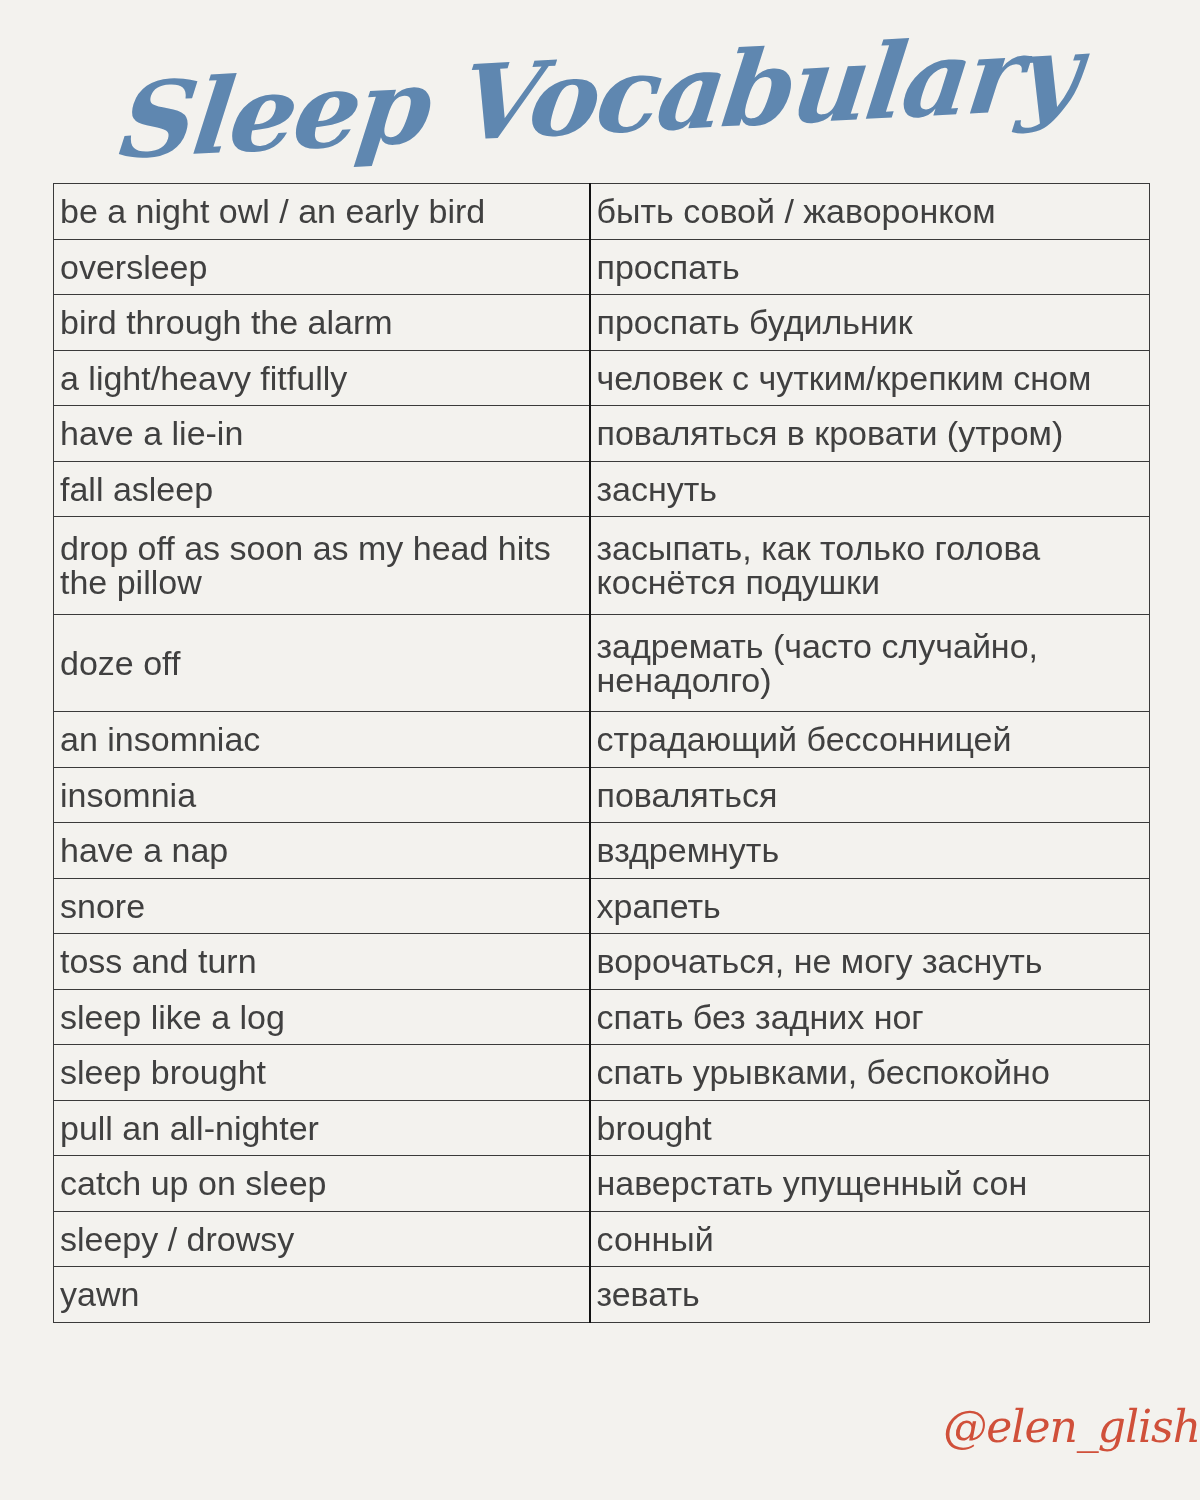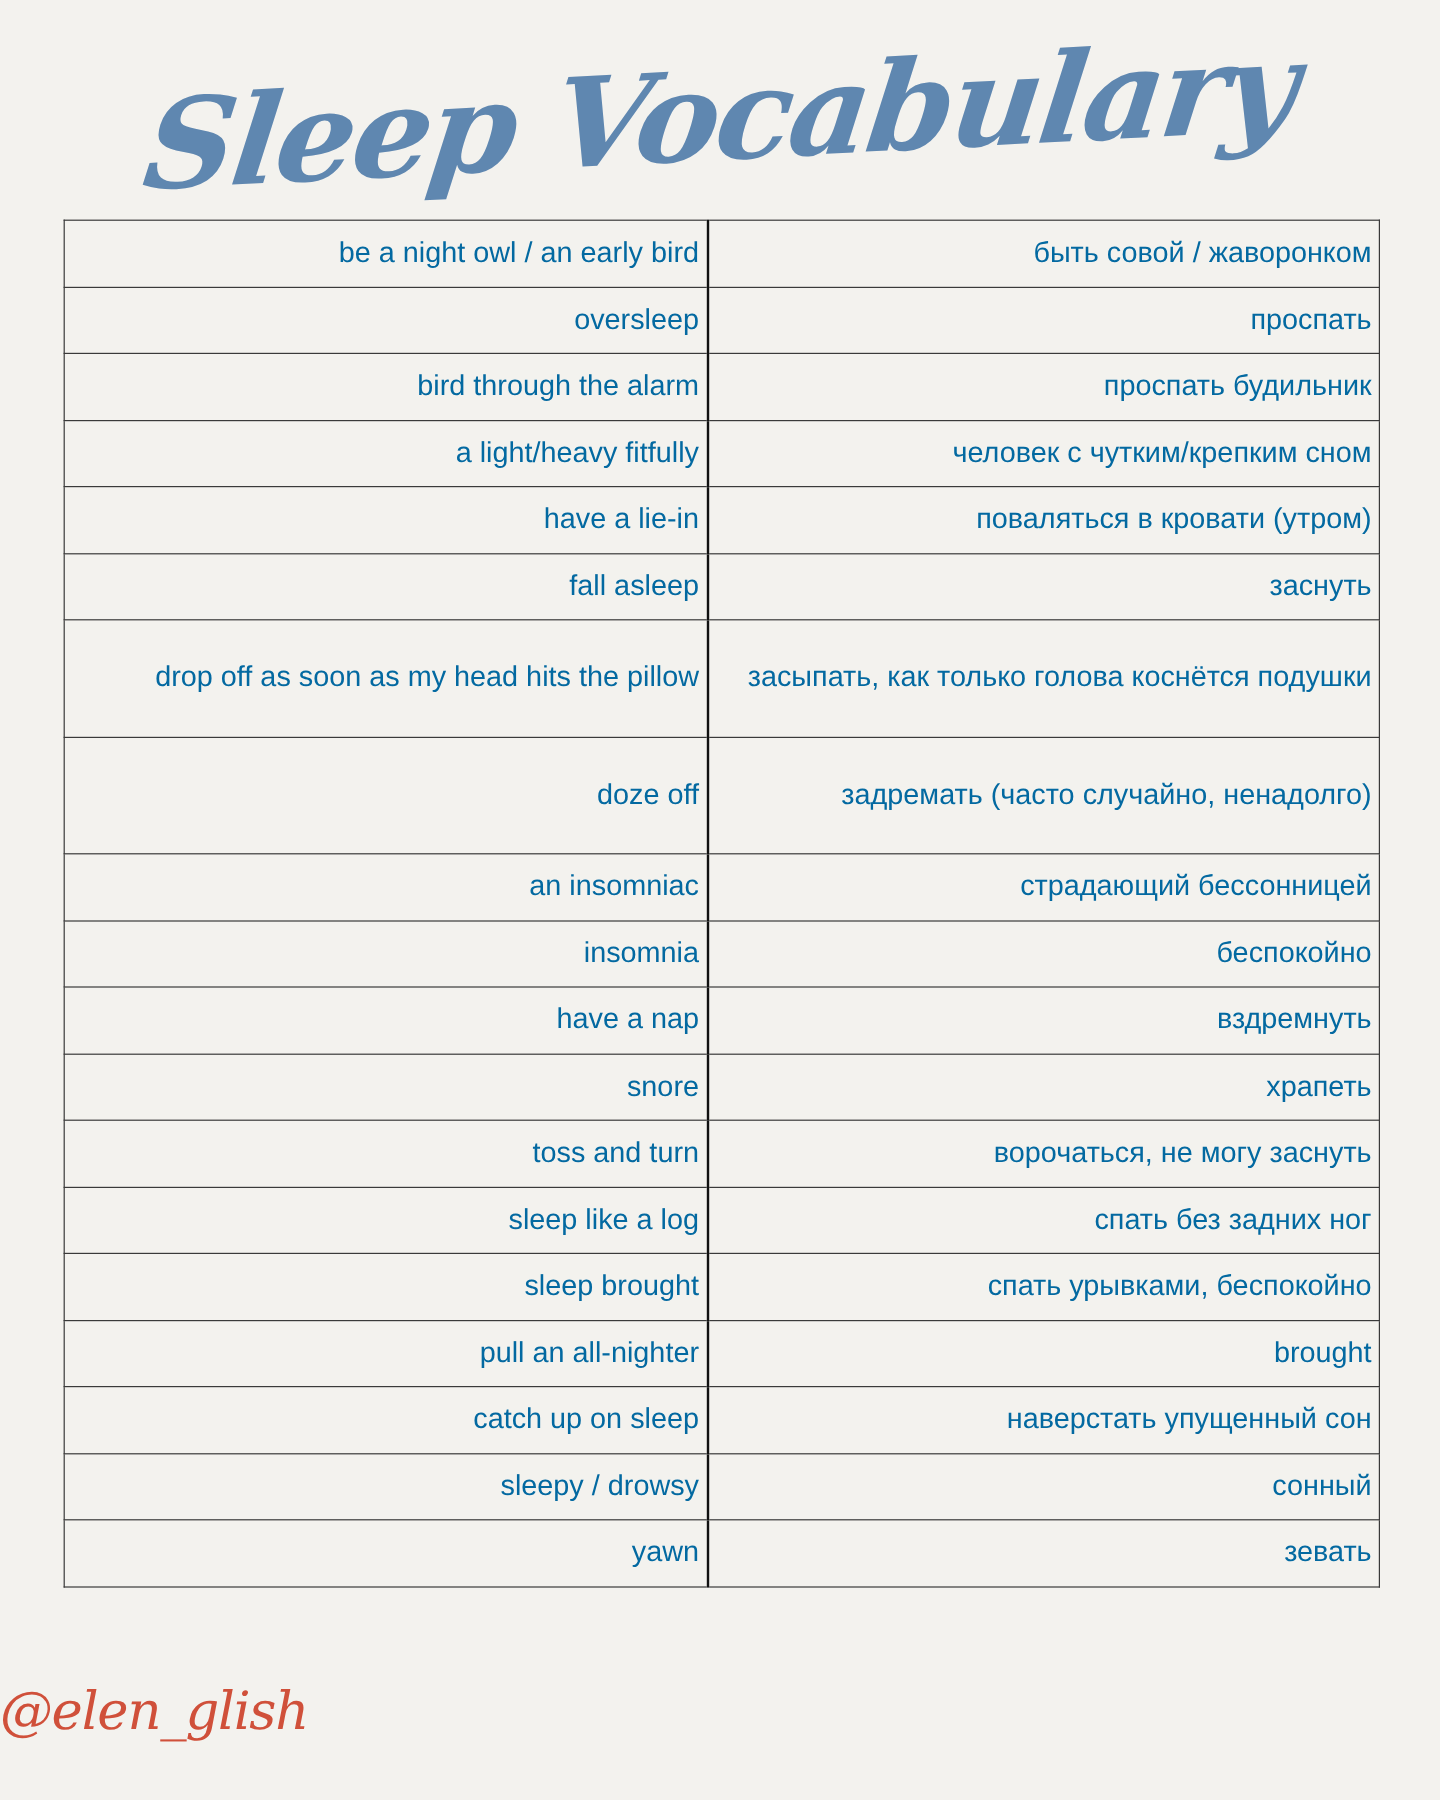--- a/index.html
+++ b/index.html
@@ -29,35 +29,35 @@
       left: 53px; top: 183px;
       width: 1096px;
       border-collapse: collapse;
       table-layout: fixed;
       border: 1.5px solid #4a4a4a;
     }
     .vocab-table col.c1 { width: 536px; }
     .vocab-table col.c2 { width: 560px; }
     .vocab-table td {
       border: 1.5px solid #3a3a3a;
-      text-align: right;
+      text-align: left;
       vertical-align: middle;
-      font-size: 24px;
+      font-size: 34px;
       line-height: 34px;
       padding: 0 6px;
-      color: #0369a1;
+      color: #404040;
       box-sizing: border-box;
     }
     .vocab-table tr.single td { height: 55.5px; }
     .vocab-table tr.double td { height: 97.5px; }
     .vocab-table td.en { border-right: 2px solid #111; }
     .handle {
       position: absolute;
       left: 0; top: 1392px; width: 1200px; height: 70px;
-      text-align: left;
+      text-align: right;
       font-family: "DejaVu Serif", serif;
       font-style: italic;
       font-size: 44px;
       line-height: 70px;
       color: #d0503a;
       letter-spacing: -1px;
     }
   </style>
 </head>
 <body>
@@ -101,21 +101,21 @@
       <tr class="double">
         <td class="en">doze off</td>
         <td class="ru">задремать (часто случайно, ненадолго)</td>
       </tr>
       <tr class="single">
         <td class="en">an insomniac</td>
         <td class="ru">страдающий бессонницей</td>
       </tr>
       <tr class="single">
         <td class="en">insomnia</td>
-        <td class="ru">беспокойно</td>
+        <td class="ru">поваляться</td>
       </tr>
       <tr class="single">
         <td class="en">have a nap</td>
         <td class="ru">вздремнуть</td>
       </tr>
       <tr class="single">
         <td class="en">snore</td>
         <td class="ru">храпеть</td>
       </tr>
       <tr class="single">

